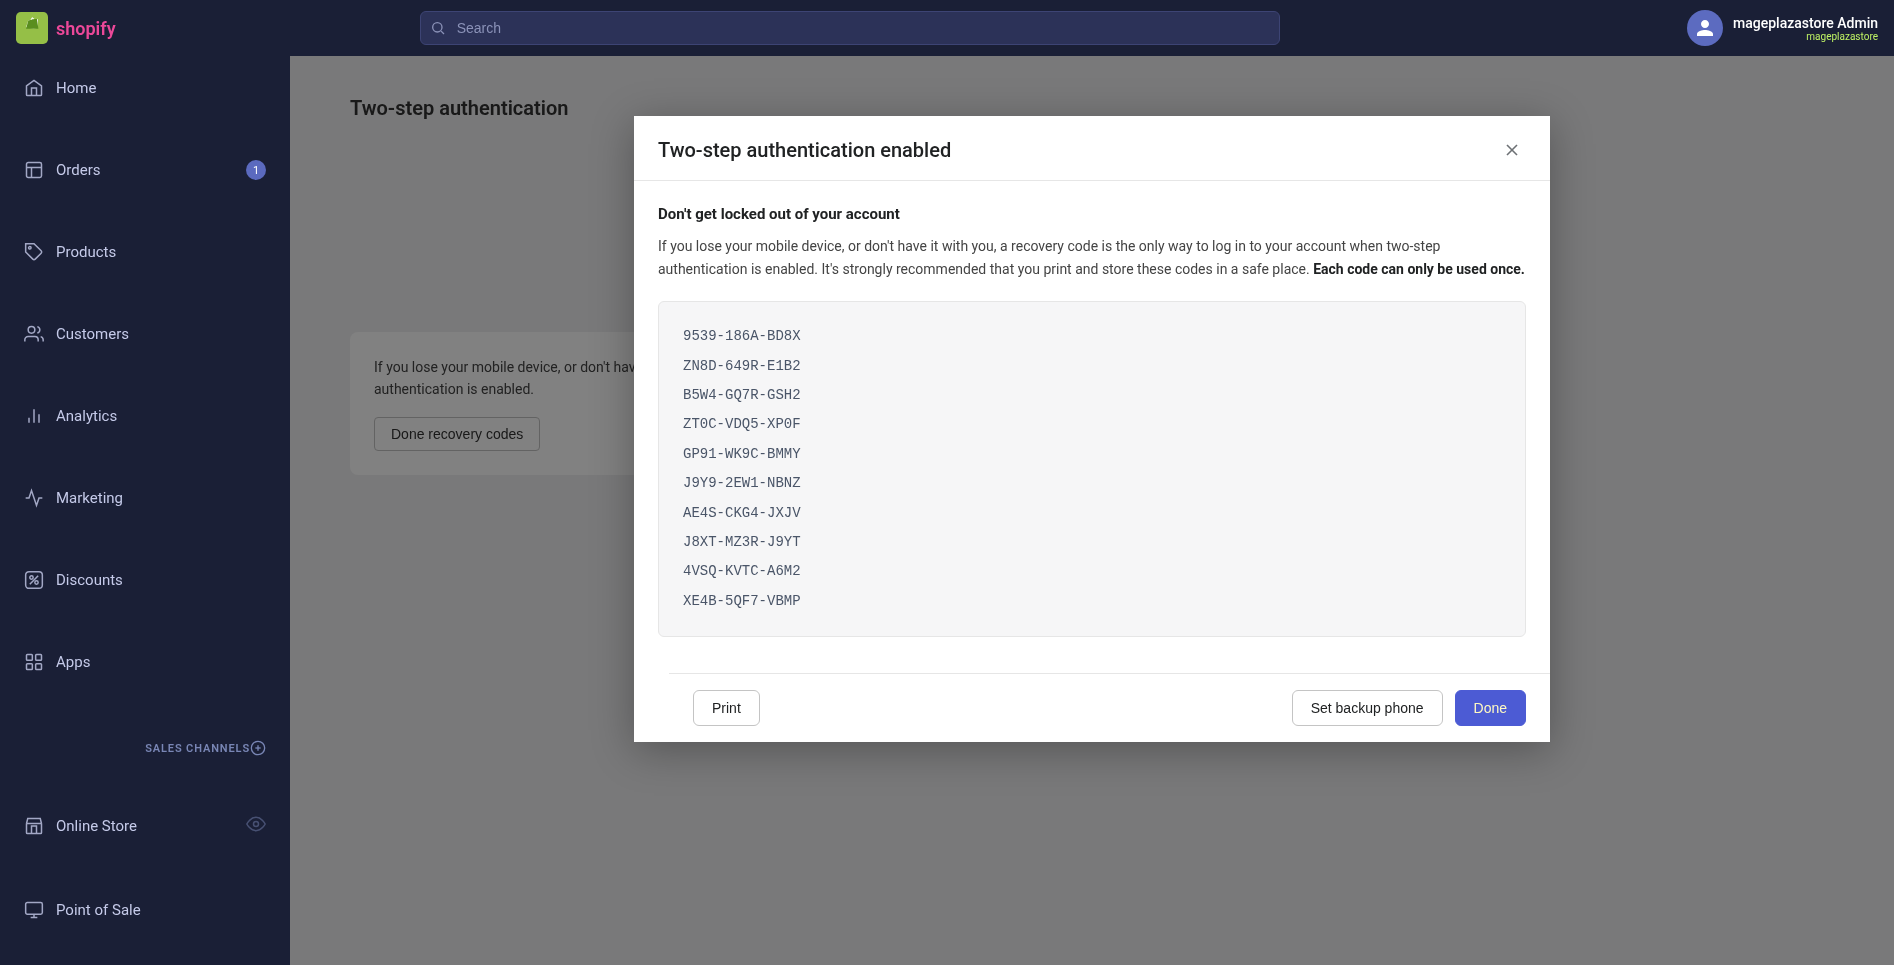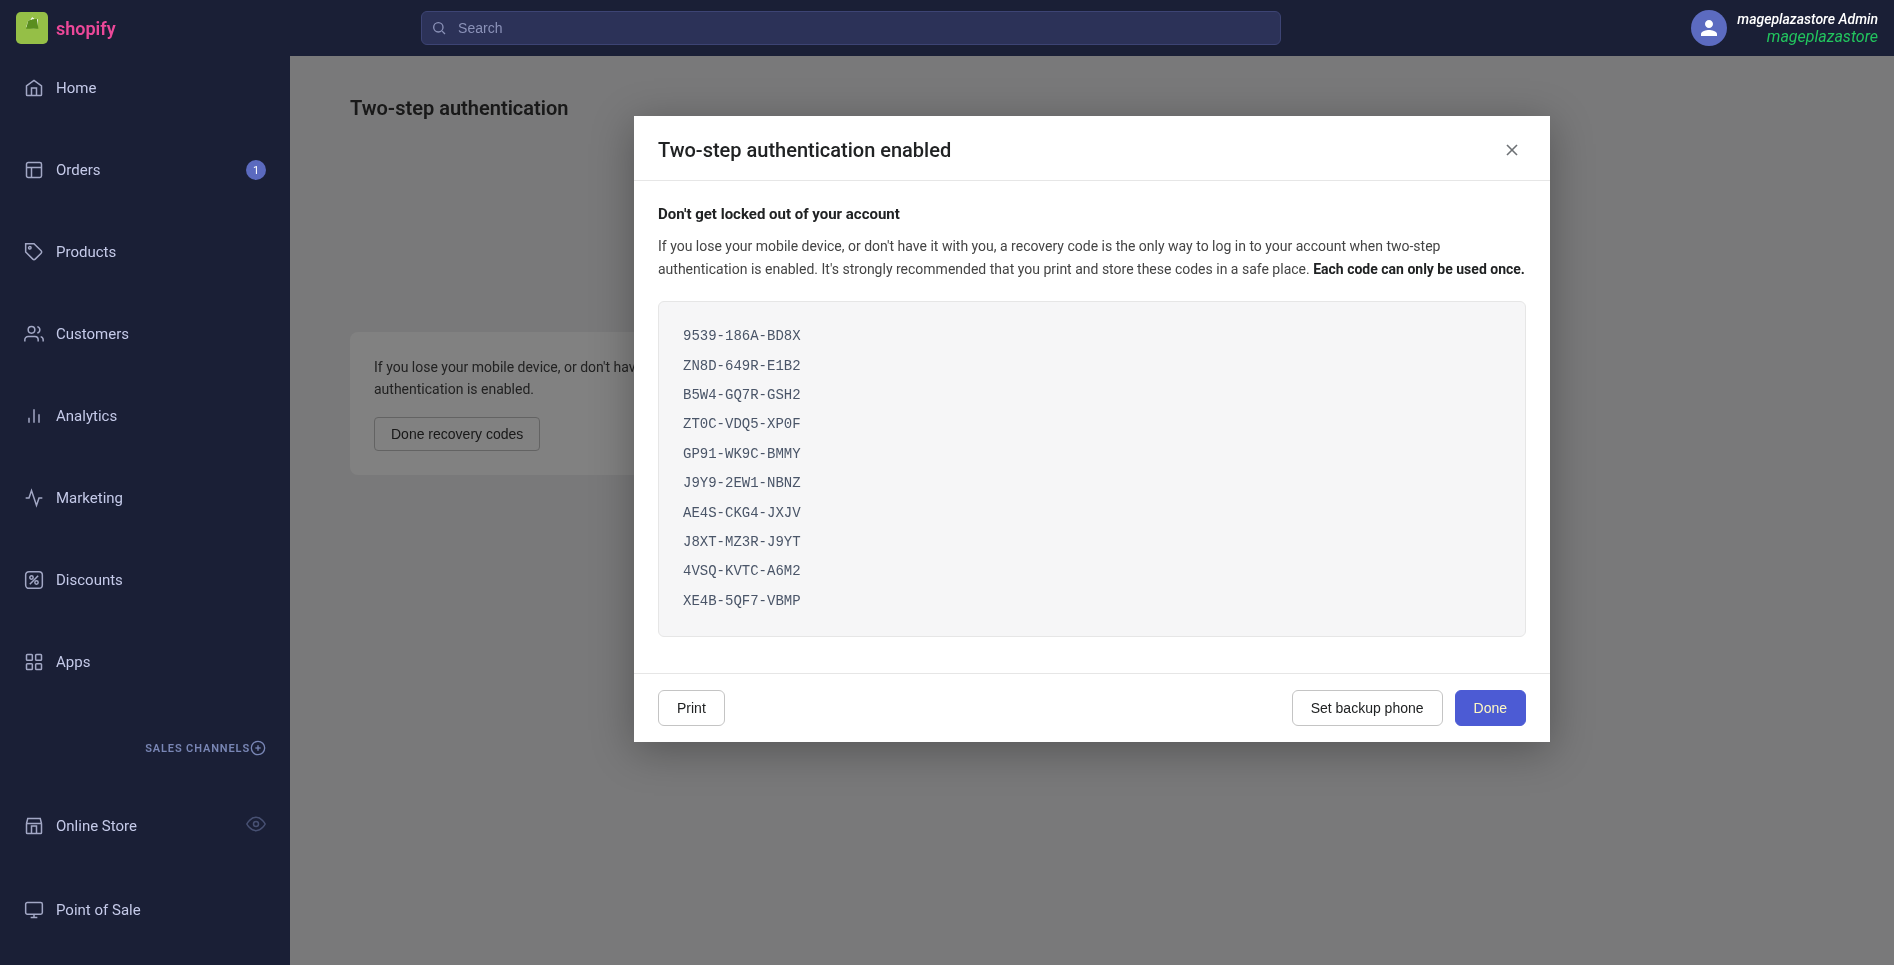--- a/index.html
+++ b/index.html
@@ -53,36 +53,35 @@
       top: 50%;
       transform: translateY(-50%);
       color: #8b92b8;
     }
     .topnav-user {
       display: flex;
       align-items: center;
       gap: 10px;
       color: white;
       margin-left: auto;
-      font-style: italic;
     }
     .user-avatar {
       width: 36px;
       height: 36px;
       border-radius: 50%;
       background: #5c6bc0;
       display: flex;
       align-items: center;
       justify-content: center;
       color: white;
       font-size: 16px;
     }
     .user-info { text-align: right; }
     .user-name { font-size: 14px; font-weight: 500; }
-    .user-store { font-size: 16px; color: #22c55e; }
+    .user-store { font-size: 10px; color: #bef264; }
 
     
     .layout {
       display: flex;
       flex: 1;
       overflow: hidden;
     }
 
     
     .sidebar {
@@ -267,20 +266,21 @@
     }
     .codes-box div { color: #4a5568; }
 
     .modal-footer {
       display: flex;
       align-items: center;
       justify-content: space-between;
       padding: 16px 24px;
       border-top: 1px solid #e6e6e6;
       flex-shrink: 0;
+      margin-left: 35px;
     }
     .btn {
       padding: 9px 18px;
       border-radius: 6px;
       font-size: 14px;
       font-weight: 500;
       cursor: pointer;
       border: 1px solid #c4c4c4;
       background: white;
       color: #202223;

